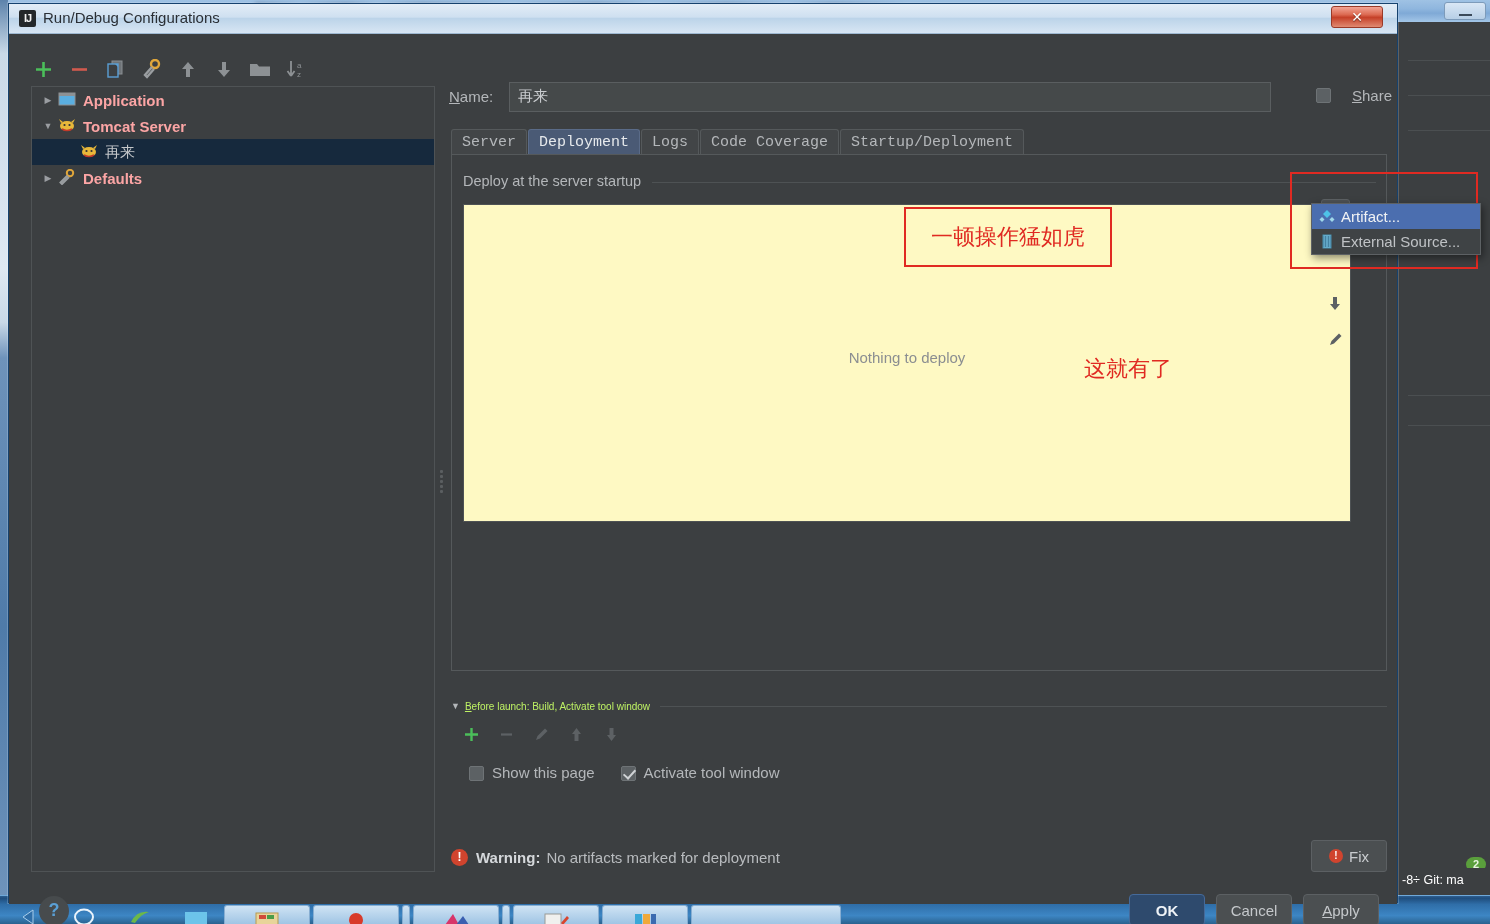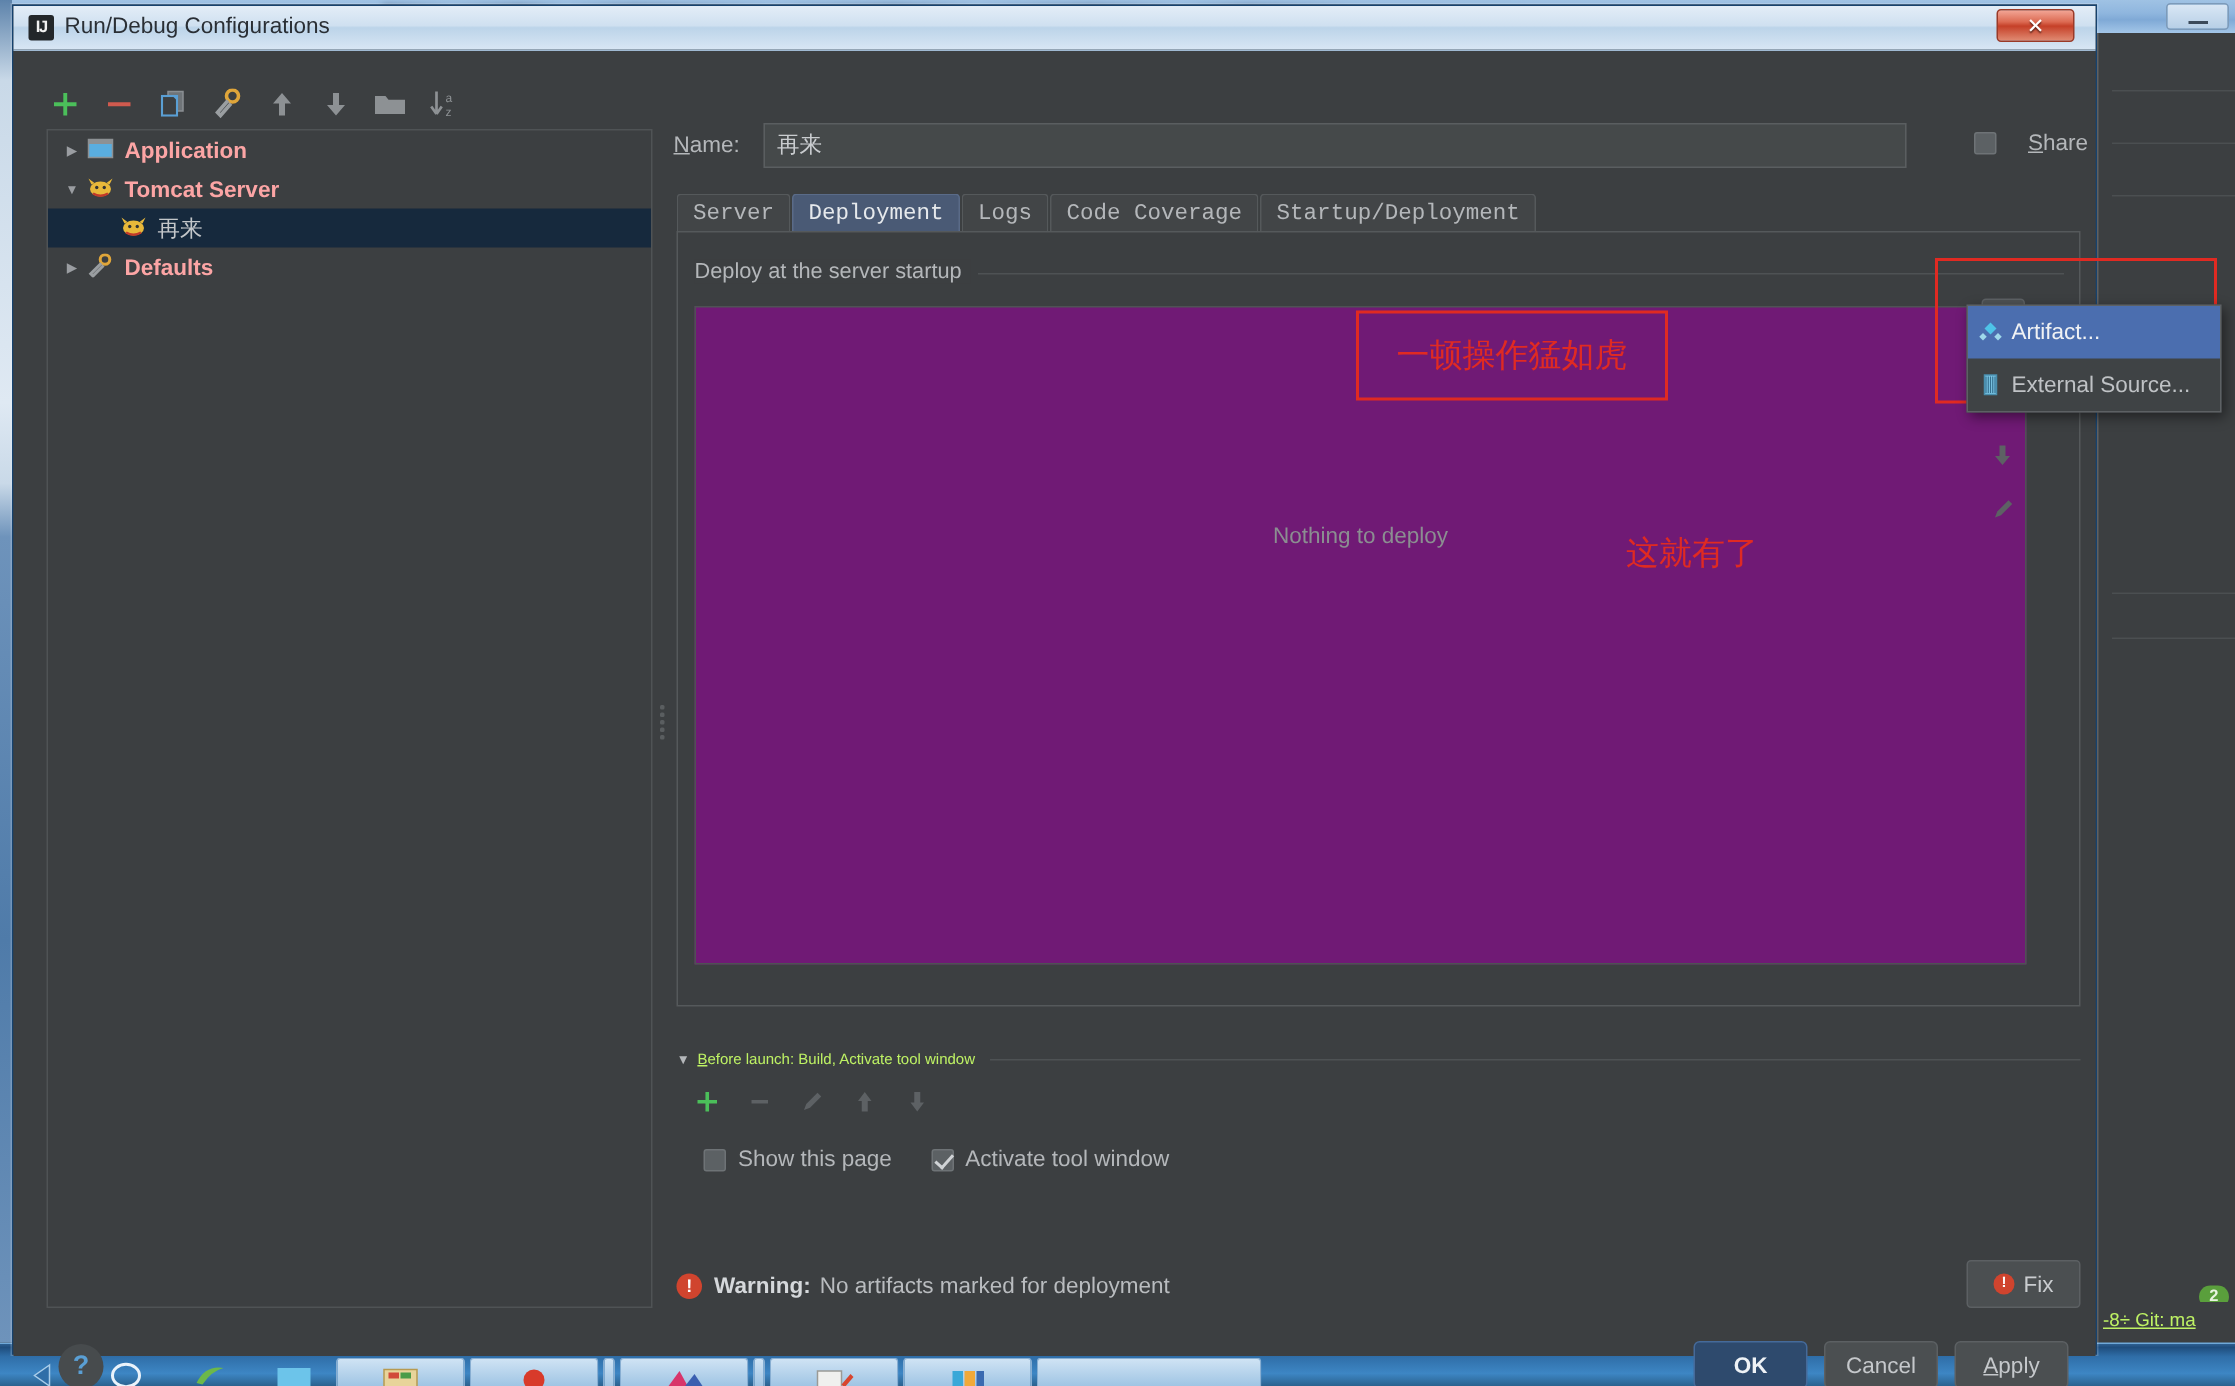--- a/index.html
+++ b/index.html
@@ -40,21 +40,21 @@
   }
   .bg-editor-line {
     position: absolute; left: 1408px; height: 1px; background: #4b4f51;
   }
   #bg-statusbar {
     position: absolute; left: 1400px; bottom: 29px; width: 90px; height: 27px;
     background: #3c3f41; color: #9a9da1; font-size: 12px;
   }
   #bg-status-text {
     position: absolute; left: 2px; top: 5px; white-space: nowrap;
-    font-size: 12.5px; color: #bef264; text-decoration: underline;
+    font-size: 12.5px; color: #ffffff;
   }
   #bg-badge {
     position: absolute; right: 4px; bottom: 52px;
     background: #5a9f3c; color: #e8f5e0; border-radius: 9px;
     font-size: 11px; padding: 1px 7px 2px 7px; font-weight: bold;
   }
 
   
   #taskbar {
     position: absolute; left: 0; bottom: 0; width: 1490px; height: 29px;
@@ -148,42 +148,42 @@
   }
   .tab.active { background: #4a5a75; color: #e6e9ec; border-color: #5a6b88; }
   #tab-content {
     position: absolute; left: 442px; top: 120px; width: 936px; height: 517px;
     border: 1px solid #55595b; background: #3c3f41;
   }
 
   #deploy-caption { position: absolute; left: 11px; top: 18px; font-size: 14.5px; color: #b4b7ba; background:#3c3f41; padding-right:6px; z-index:2;}
   #deploy-caption-line { position:absolute; left: 200px; right: 10px; top: 27px; height:1px; background:#4e5254; }
   #deploy-area {
-    position: absolute; left: 11px; top: 49px; width: 888px; height: 439px;
-    border: 1px solid #4e5254; background: #701a75;
+    position: absolute; left: 11px; top: 49px; width: 888px; height: 318px;
+    border: 1px solid #4e5254; background: #fef9c3;
   }
   #nothing-to-deploy {
     position: absolute; left: 0; top: 0; width: 100%; height: 100%;
     display: flex; align-items: flex-start; justify-content: center;
     padding-top: 144px; color: #8b8e91; font-size: 15px;
   }
   #deploy-vtoolbar {
     position: absolute; left: 866px; top: 44px; width: 34px; display: flex;
     flex-direction: column; align-items: center; gap: 8px;
   }
   .vt-btn { width: 29px; height: 29px; display:flex; align-items:center; justify-content:center; }
   .vt-btn.pressed { background: #4e5254; border: 1px solid #5d6164; border-radius: 3px; }
 
   
   #popup-menu {
     position: absolute; left: 1311px; top: 203px; width: 170px;
     background: #3f4345; border: 1px solid #5d6164; z-index: 40;
     box-shadow: 2px 3px 8px rgba(0,0,0,.45);
   }
-  .menu-item { height: 35px; display: flex; align-items: center; padding-left: 7px; font-size: 15px; color: #bfc2c5; }
+  .menu-item { height: 25px; display: flex; align-items: center; padding-left: 7px; font-size: 15px; color: #bfc2c5; }
   .menu-item.hl { background: #4b6eaf; color: #f0f2f4; }
   .mi-icon { width: 22px; height: 16px; position: relative; }
   #anno-box1 {
     position: absolute; left: 904px; top: 207px; width: 208px; height: 60px;
     border: 2px solid #e02a22; display:flex; align-items:center; justify-content:center;
     font-size: 22px; color:#e02a22; z-index: 30;
     font-family: "DejaVu Sans", sans-serif;
   }
   #anno-box2 {
     position: absolute; left: 1290px; top: 172px; width: 188px; height: 97px;

